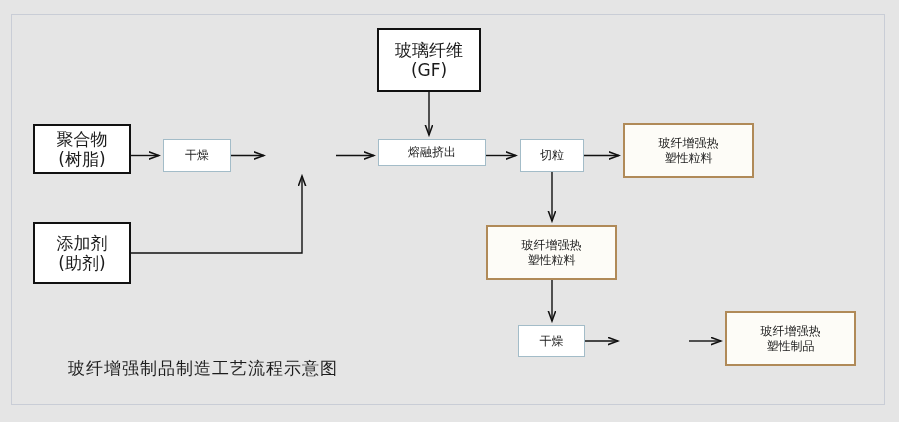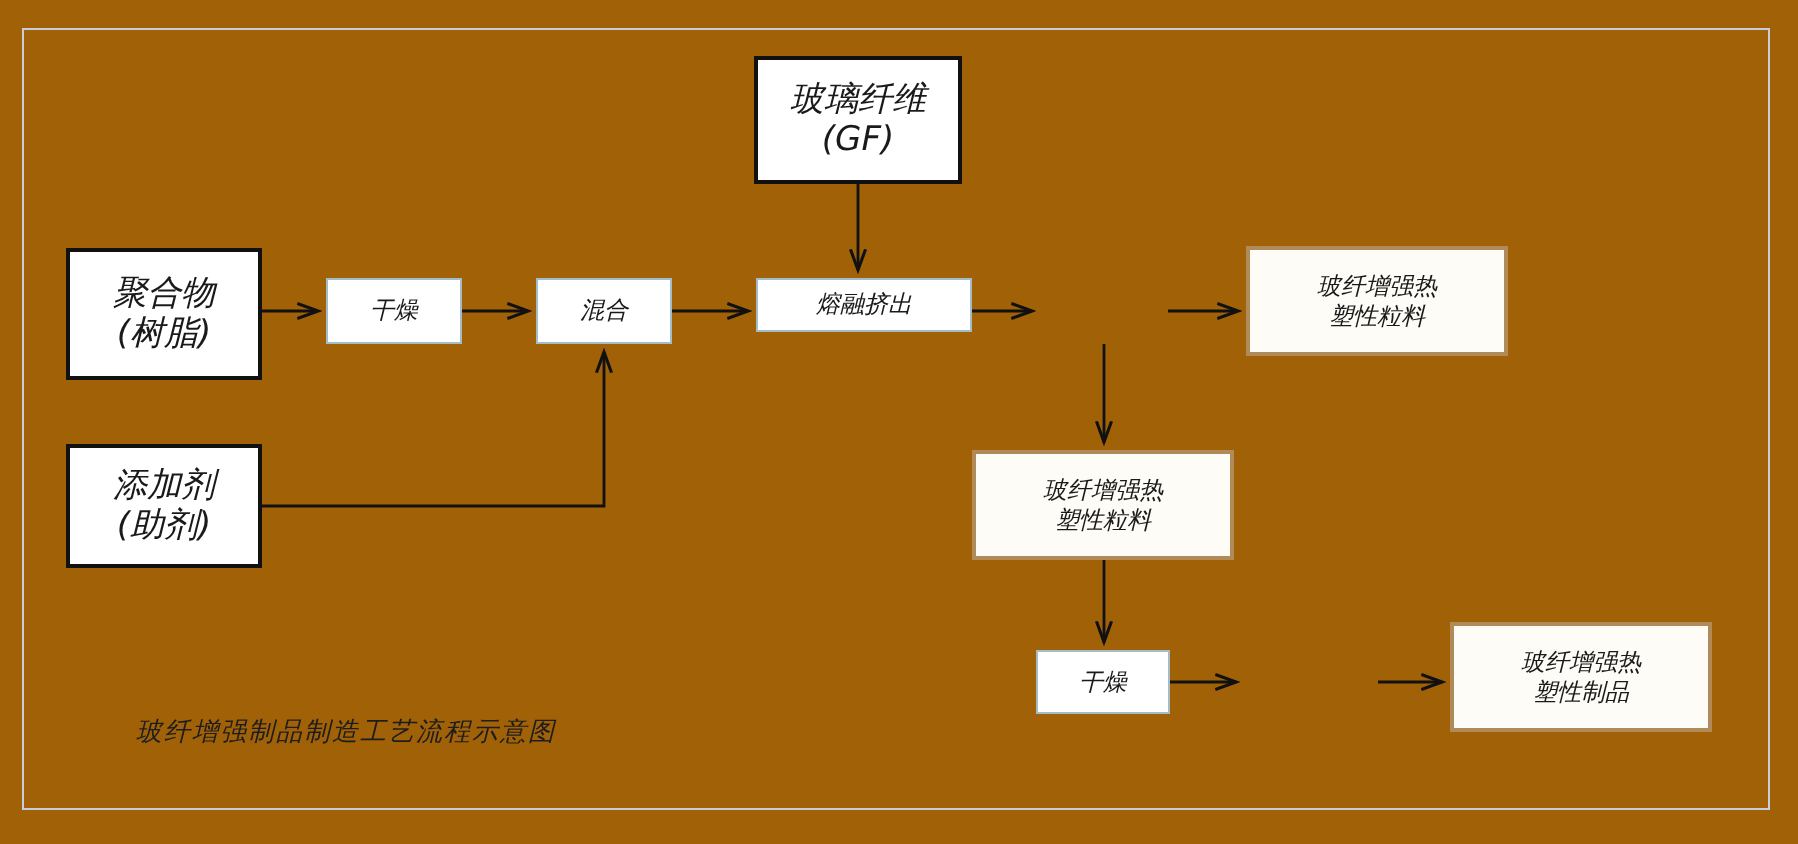--- a/index.html
+++ b/index.html
@@ -4,24 +4,23 @@
 <style>
   html, body {
     margin: 0;
     padding: 0;
     background: #ffffff;
   }
   #canvas {
     position: relative;
     width: 899px;
     height: 422px;
-    background: #a16207;
+    background: #e5e5e5;
     font-family: "DejaVu Sans", "Liberation Sans", sans-serif;
     overflow: hidden;
-    font-style: italic;
   }
   
   #frame {
     position: absolute;
     left: 11px;
     top: 14px;
     width: 874px;
     height: 391px;
     border: 1px solid #c9cdd6;
     box-sizing: border-box;
@@ -47,21 +46,21 @@
     font-size: 12px;
   }
   .node.brown {
     border: 2px solid #b08a58;
     background: #fdfcf7;
     font-size: 12px;
   }
   .caption {
     position: absolute;
     color: #1d1d1d;
-    font-size: 13px;
+    font-size: 17px;
     letter-spacing: 1px;
     white-space: nowrap;
   }
   svg.edges {
     position: absolute;
     left: 0;
     top: 0;
     width: 899px;
     height: 422px;
     pointer-events: none;
@@ -100,29 +99,29 @@
     <line x1="552" y1="280" x2="552" y2="321" stroke="#111111" stroke-width="1.4" marker-end="url(#arrowhead)"></line>
 
     <line x1="585" y1="341" x2="618" y2="341" stroke="#111111" stroke-width="1.4" marker-end="url(#arrowhead)"></line>
 
     <line x1="689" y1="341" x2="721" y2="341" stroke="#111111" stroke-width="1.4" marker-end="url(#arrowhead)"></line>
   </svg>
 
   <div class="node black" style="left:377px; top:28px; width:104px; height:64px;">玻璃纤维
 (GF)</div>
 
-  <div class="node black" style="left:33px; top:124px; width:98px; height:66px;">聚合物
+  <div class="node black" style="left:33px; top:124px; width:98px; height:50px;">聚合物
 (树脂)</div>
 
   <div class="node blue" style="left:163px; top:139px; width:68px; height:33px;">干燥</div>
 
-  <div class="node blue" style="left:268px; top:139px; width:68px; height:33px;">混合</div>
 
   <div class="node blue" style="left:378px; top:139px; width:108px; height:27px;">熔融挤出</div>
 
+  <div class="node blue" style="left:520px; top:139px; width:64px; height:33px;">切粒</div>
 
   <div class="node black" style="left:33px; top:222px; width:98px; height:62px;">添加剂
 (助剂)</div>
 
   <div class="node brown" style="left:623px; top:123px; width:131px; height:55px;">玻纤增强热
 塑性粒料</div>
 
   <div class="node brown" style="left:486px; top:225px; width:131px; height:55px;">玻纤增强热
 塑性粒料</div>
 

